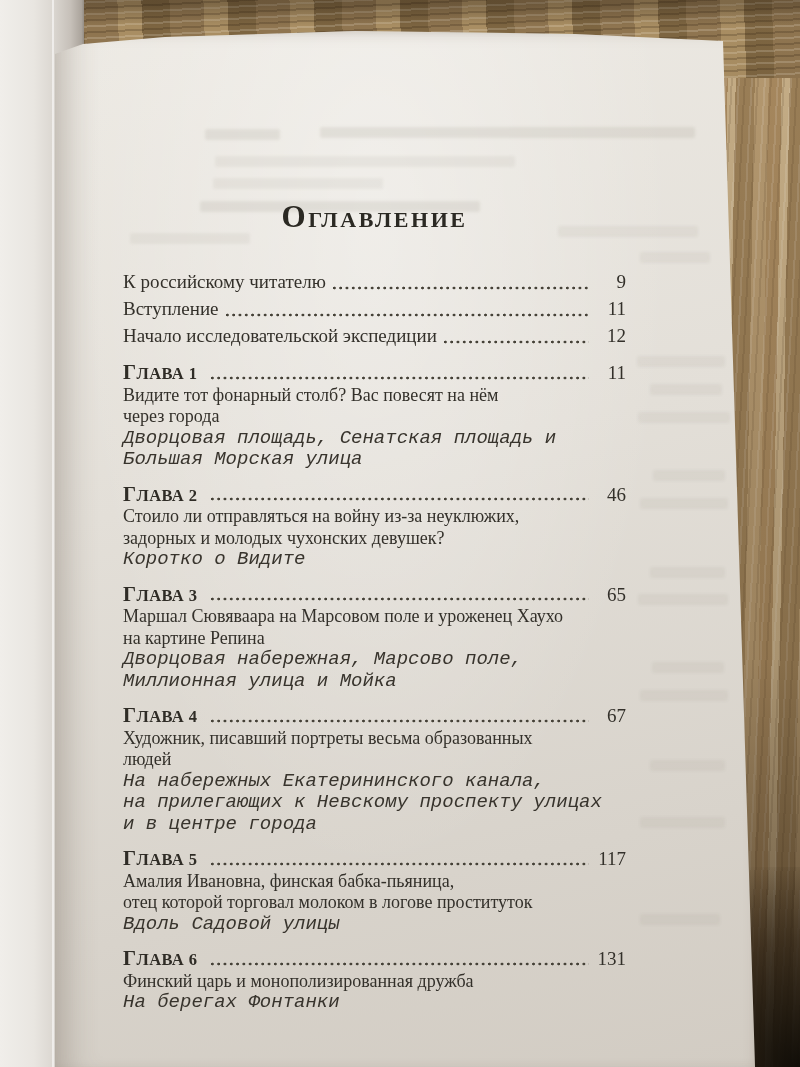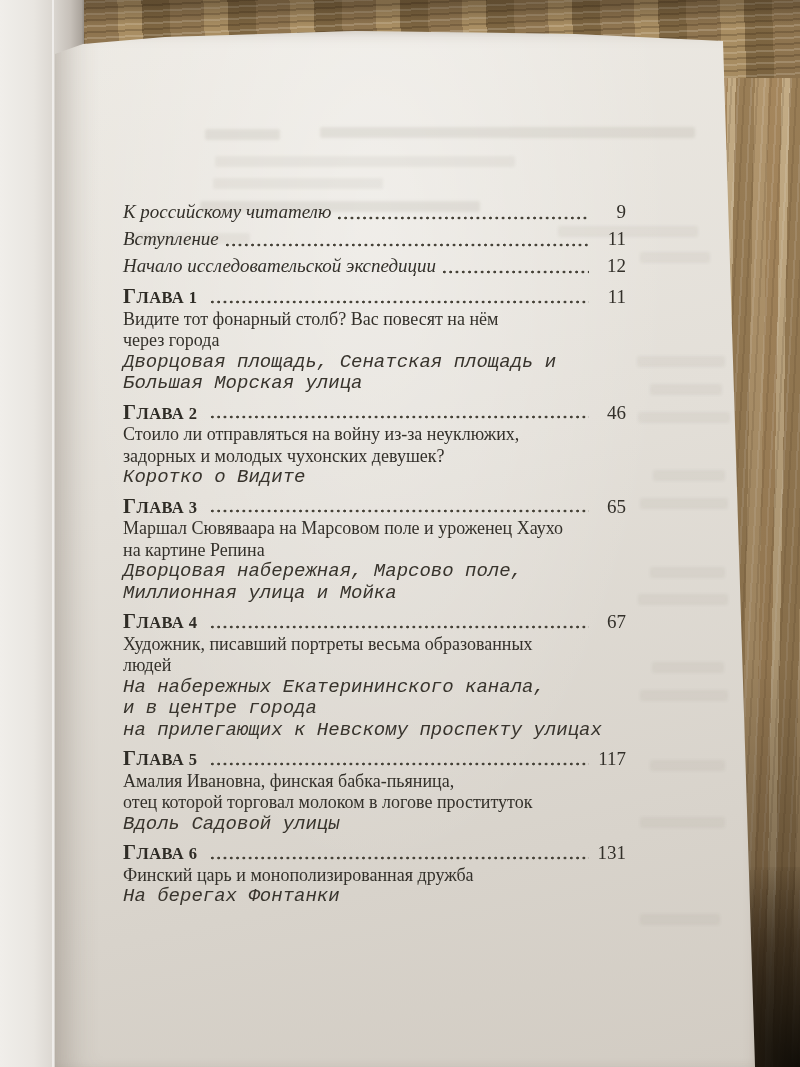--- a/index.html
+++ b/index.html
@@ -67,29 +67,29 @@
   .content{position:absolute;left:68px;top:170px;width:503px;}
   .title{
     text-align:center;font-weight:bold;color:#2b2923;
     text-transform:uppercase;font-size:22px;line-height:38px;
     letter-spacing:2.5px;margin-bottom:29px;
   }
   .title::first-letter{font-size:31px;}
 
   .row{display:flex;align-items:baseline;}
   .front{line-height:27px;font-size:19px;}
-  .lbl{white-space:nowrap;font-style:italic;}
+  .lbl{white-space:nowrap;}
   .dots{
     flex:1;align-self:flex-end;height:5px;margin:0 5px 4px 7px;
     background:radial-gradient(circle at 1.5px 2px, #454137 1.15px, rgba(0,0,0,0) 1.7px);
     background-size:6.3px 5px;background-repeat:repeat-x;
   }
   .pg{min-width:32px;text-align:right;font-size:19px;white-space:nowrap;}
 
-  .chapter{margin-top:7px;}
+  .chapter{margin-top:13px;}
   .chapter .row{line-height:21.5px;}
   .ch-label{
     display:inline-block;font-weight:bold;color:#2f2c26;
     text-transform:uppercase;font-size:16.5px;letter-spacing:.4px;white-space:nowrap;
   }
   .ch-label::first-letter{font-size:20.5px;}
   .ch-dots{margin-left:14px;}
   .desc{font-size:18px;line-height:21.5px;}
   .loc{font-size:19px;line-height:21.5px;font-style:italic;color:#38342d;font-family:Liberation Mono, monospace;}
 </style>
@@ -120,20 +120,21 @@
     <div class="ghost g-b" style="left:585px;top:470px;width:88px"></div>
     <div class="ghost g-b" style="left:595px;top:539px;width:75px"></div>
     <div class="ghost g-b" style="left:583px;top:566px;width:90px"></div>
     <div class="ghost g-b" style="left:597px;top:634px;width:72px"></div>
     <div class="ghost g-b" style="left:585px;top:662px;width:88px"></div>
     <div class="ghost g-b" style="left:595px;top:732px;width:75px"></div>
     <div class="ghost g-b" style="left:585px;top:789px;width:85px"></div>
     <div class="ghost g-b" style="left:585px;top:886px;width:80px"></div>
 
     <div class="content">
+      <div class="title">Оглавление</div>
 
       <div class="row front">
         <span class="lbl">К российскому читателю</span>
         <span class="dots"></span>
         <span class="pg">9</span>
       </div>
       <div class="row front">
         <span class="lbl">Вступление</span>
         <span class="dots"></span>
         <span class="pg">11</span>
@@ -181,22 +182,22 @@
 
       <div class="chapter">
         <div class="row">
           <span class="ch-label">Глава 4</span>
           <span class="dots ch-dots"></span>
           <span class="pg">67</span>
         </div>
         <div class="desc">Художник, писавший портреты весьма образованных</div>
         <div class="desc">людей</div>
         <div class="loc">На набережных Екатерининского канала,</div>
+        <div class="loc">на прилегающих к Невскому проспекту улицах</div>
         <div class="loc">и в центре города</div>
-        <div class="loc">на прилегающих к Невскому проспекту улицах</div>
       </div>
 
       <div class="chapter">
         <div class="row">
           <span class="ch-label">Глава 5</span>
           <span class="dots ch-dots"></span>
           <span class="pg">117</span>
         </div>
         <div class="desc">Амалия Ивановна, финская бабка-пьяница,</div>
         <div class="desc">отец которой торговал молоком в логове проституток</div>

